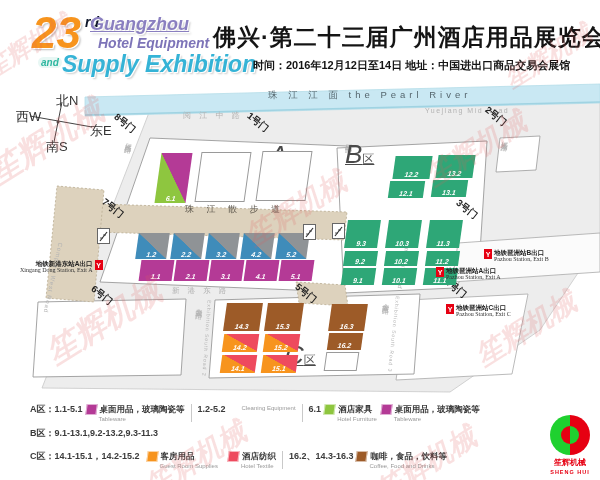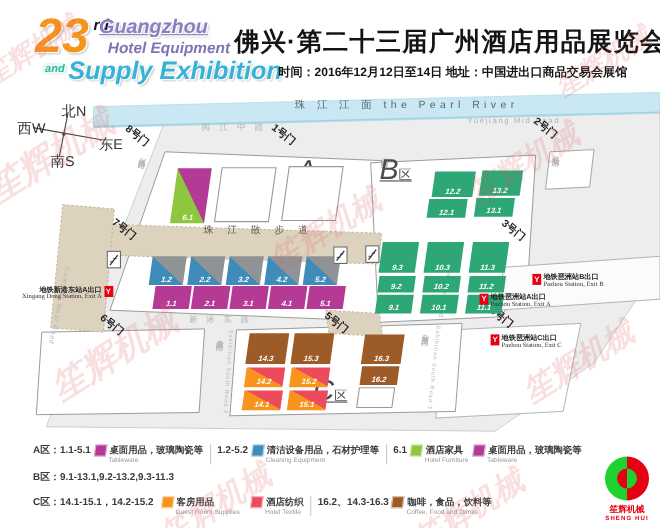--- a/index.html
+++ b/index.html
@@ -299,24 +299,20 @@
       <span class="litem">
         <span class="l1">
             <i class="chip" style="background:#b43a96;"></i>
             <b>桌面用品，玻璃陶瓷等</b>
           </span>
         <span class="l2">Tableware</span>
       </span>
       <span class="ldiv"></span>
       <span class="lrange">1.2-5.2</span>
       <span class="litem">
-        <span class="l1">
-            <i class="chip" style="background:#3f8cba;"></i>
-            <b>清洁设备用品，石材护理等</b>
-          </span>
         <span class="l2">Cleaning Equipment</span>
       </span>
       <span class="ldiv"></span>
       <span class="lrange">6.1</span>
       <span class="litem">
         <span class="l1">
             <i class="chip" style="background:#8ec63f;"></i>
             <b>酒店家具</b>
           </span>
         <span class="l2">Hotel Furniture</span>

